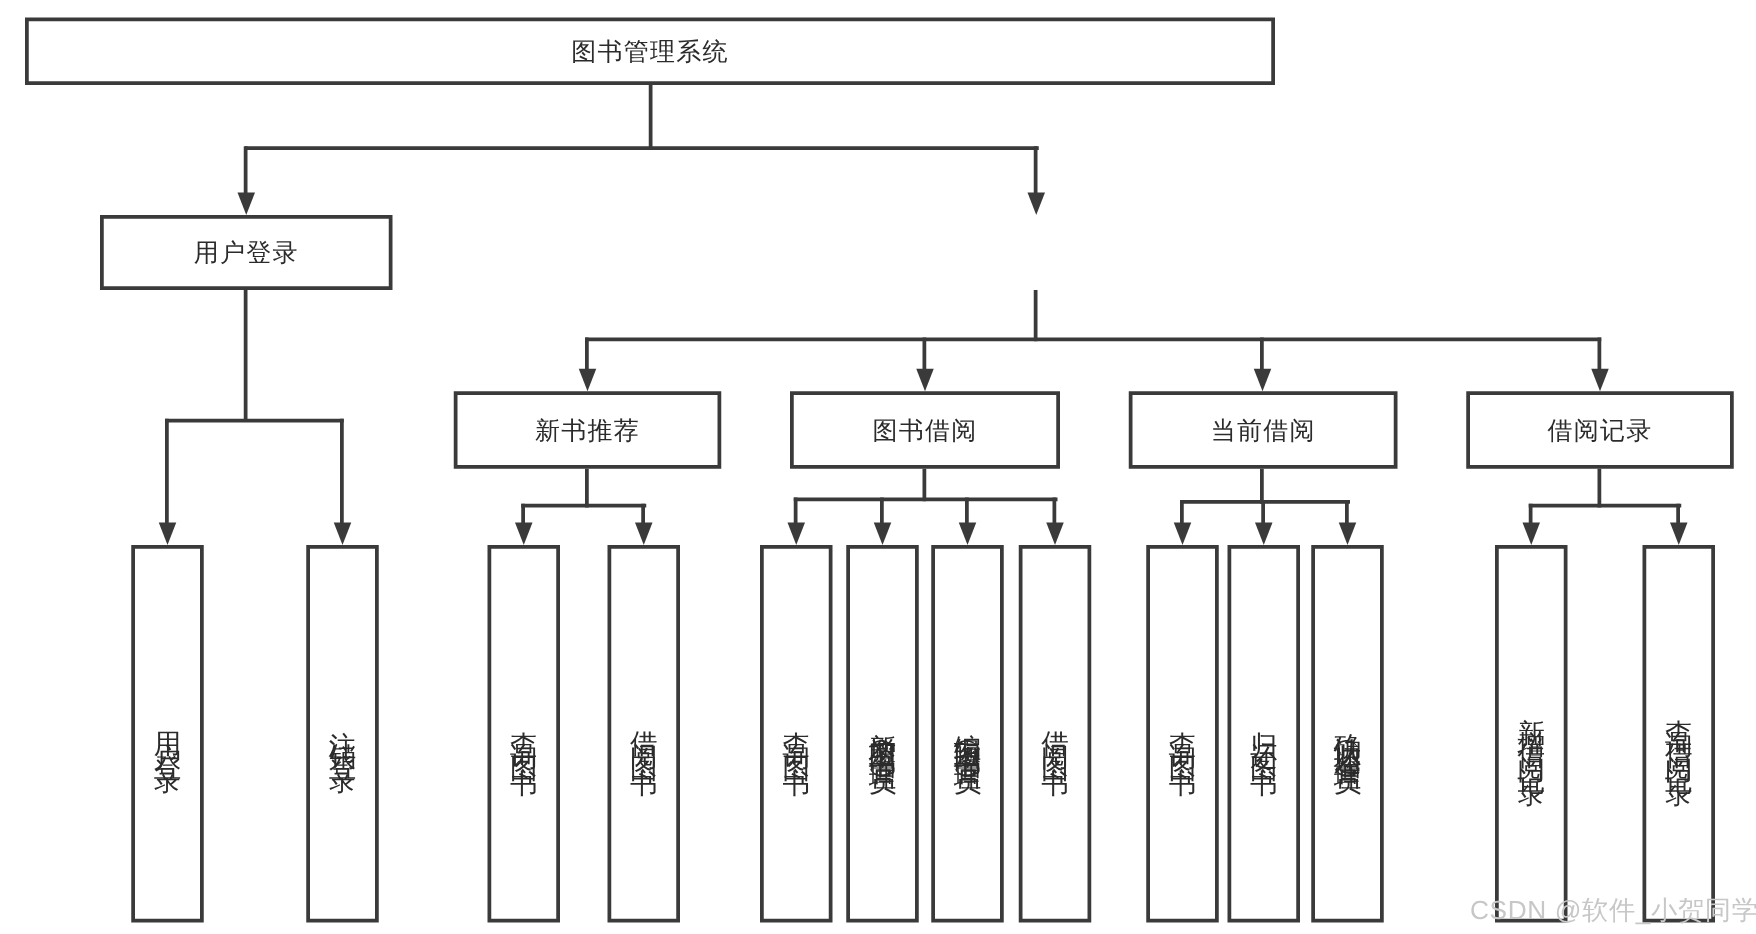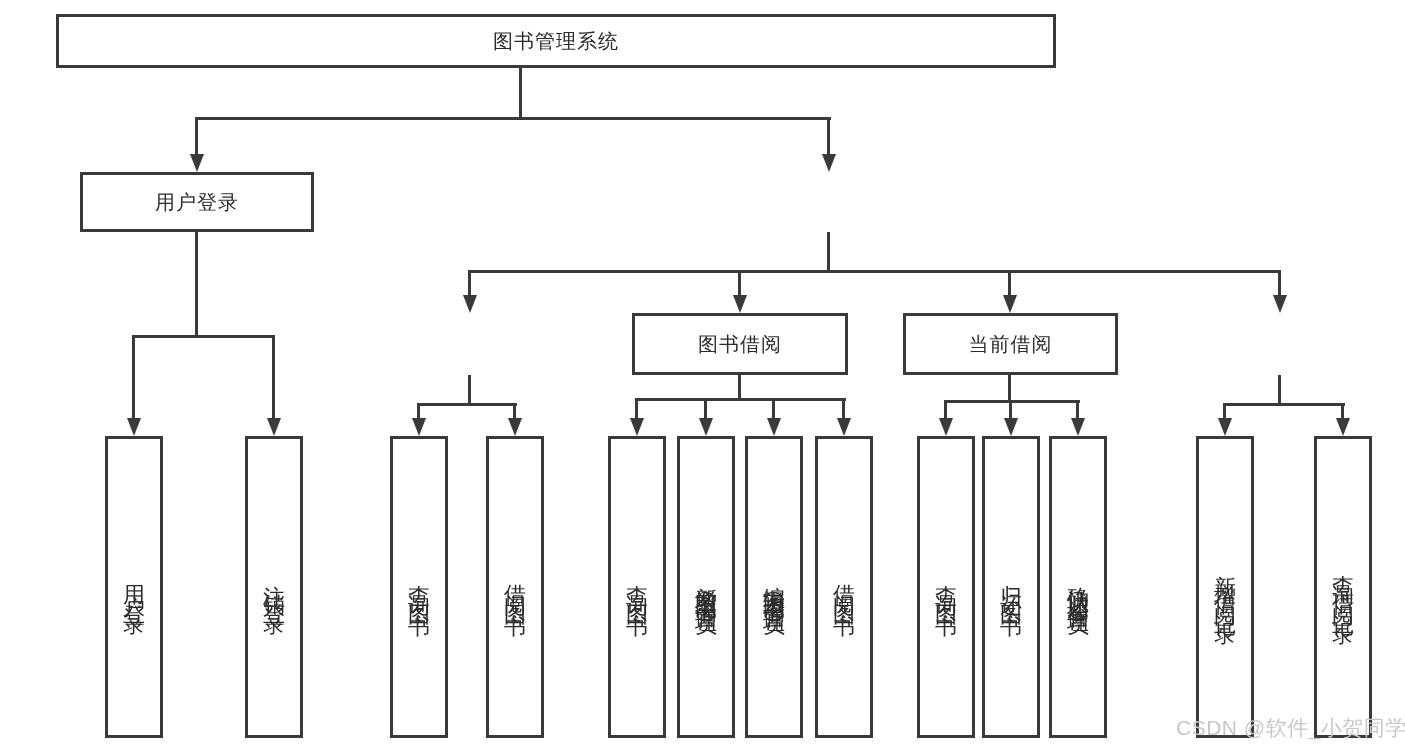--- a/index.html
+++ b/index.html
@@ -28,33 +28,39 @@
   .watermark{
     position:absolute;left:1176px;top:714px;z-index:6;
     font-size:21px;color:#c7c7c7;letter-spacing:0.5px;white-space:nowrap;
   }
 </style>
 </head>
 <body>
 
 <div class="canvas">
 
-  <div class="node hnode" style="left:20px;top:14px;width:1000px;height:54px;margin-left:36px;">
+  <div class="node hnode" style="left:20px;top:14px;width:1000px;height:54px;">
     <span>图书管理系统</span>
   </div>
 
   <div class="node hnode" style="left:80px;top:172px;width:234px;height:60px;">
     <span>用户登录</span>
   </div>
 
+  <div class="node hnode" style="left:363px;top:313px;width:214px;height:62px;">
+    <span>新书推荐</span>
+  </div>
   <div class="node hnode" style="left:632px;top:313px;width:216px;height:62px;">
     <span>图书借阅</span>
   </div>
   <div class="node hnode" style="left:903px;top:313px;width:215px;height:62px;">
     <span>当前借阅</span>
+  </div>
+  <div class="node hnode" style="left:1173px;top:313px;width:214px;height:62px;">
+    <span>借阅记录</span>
   </div>
 
   <div class="node vnode" style="left:105px;top:436px;width:58px;height:302px;">
     <span class="vtext">用户登录</span>
   </div>
   <div class="node vnode" style="left:245px;top:436px;width:58px;height:302px;">
     <span class="vtext">注销登录</span>
   </div>
   <div class="node vnode" style="left:390px;top:436px;width:58px;height:302px;">
     <span class="vtext">查询图书</span>

